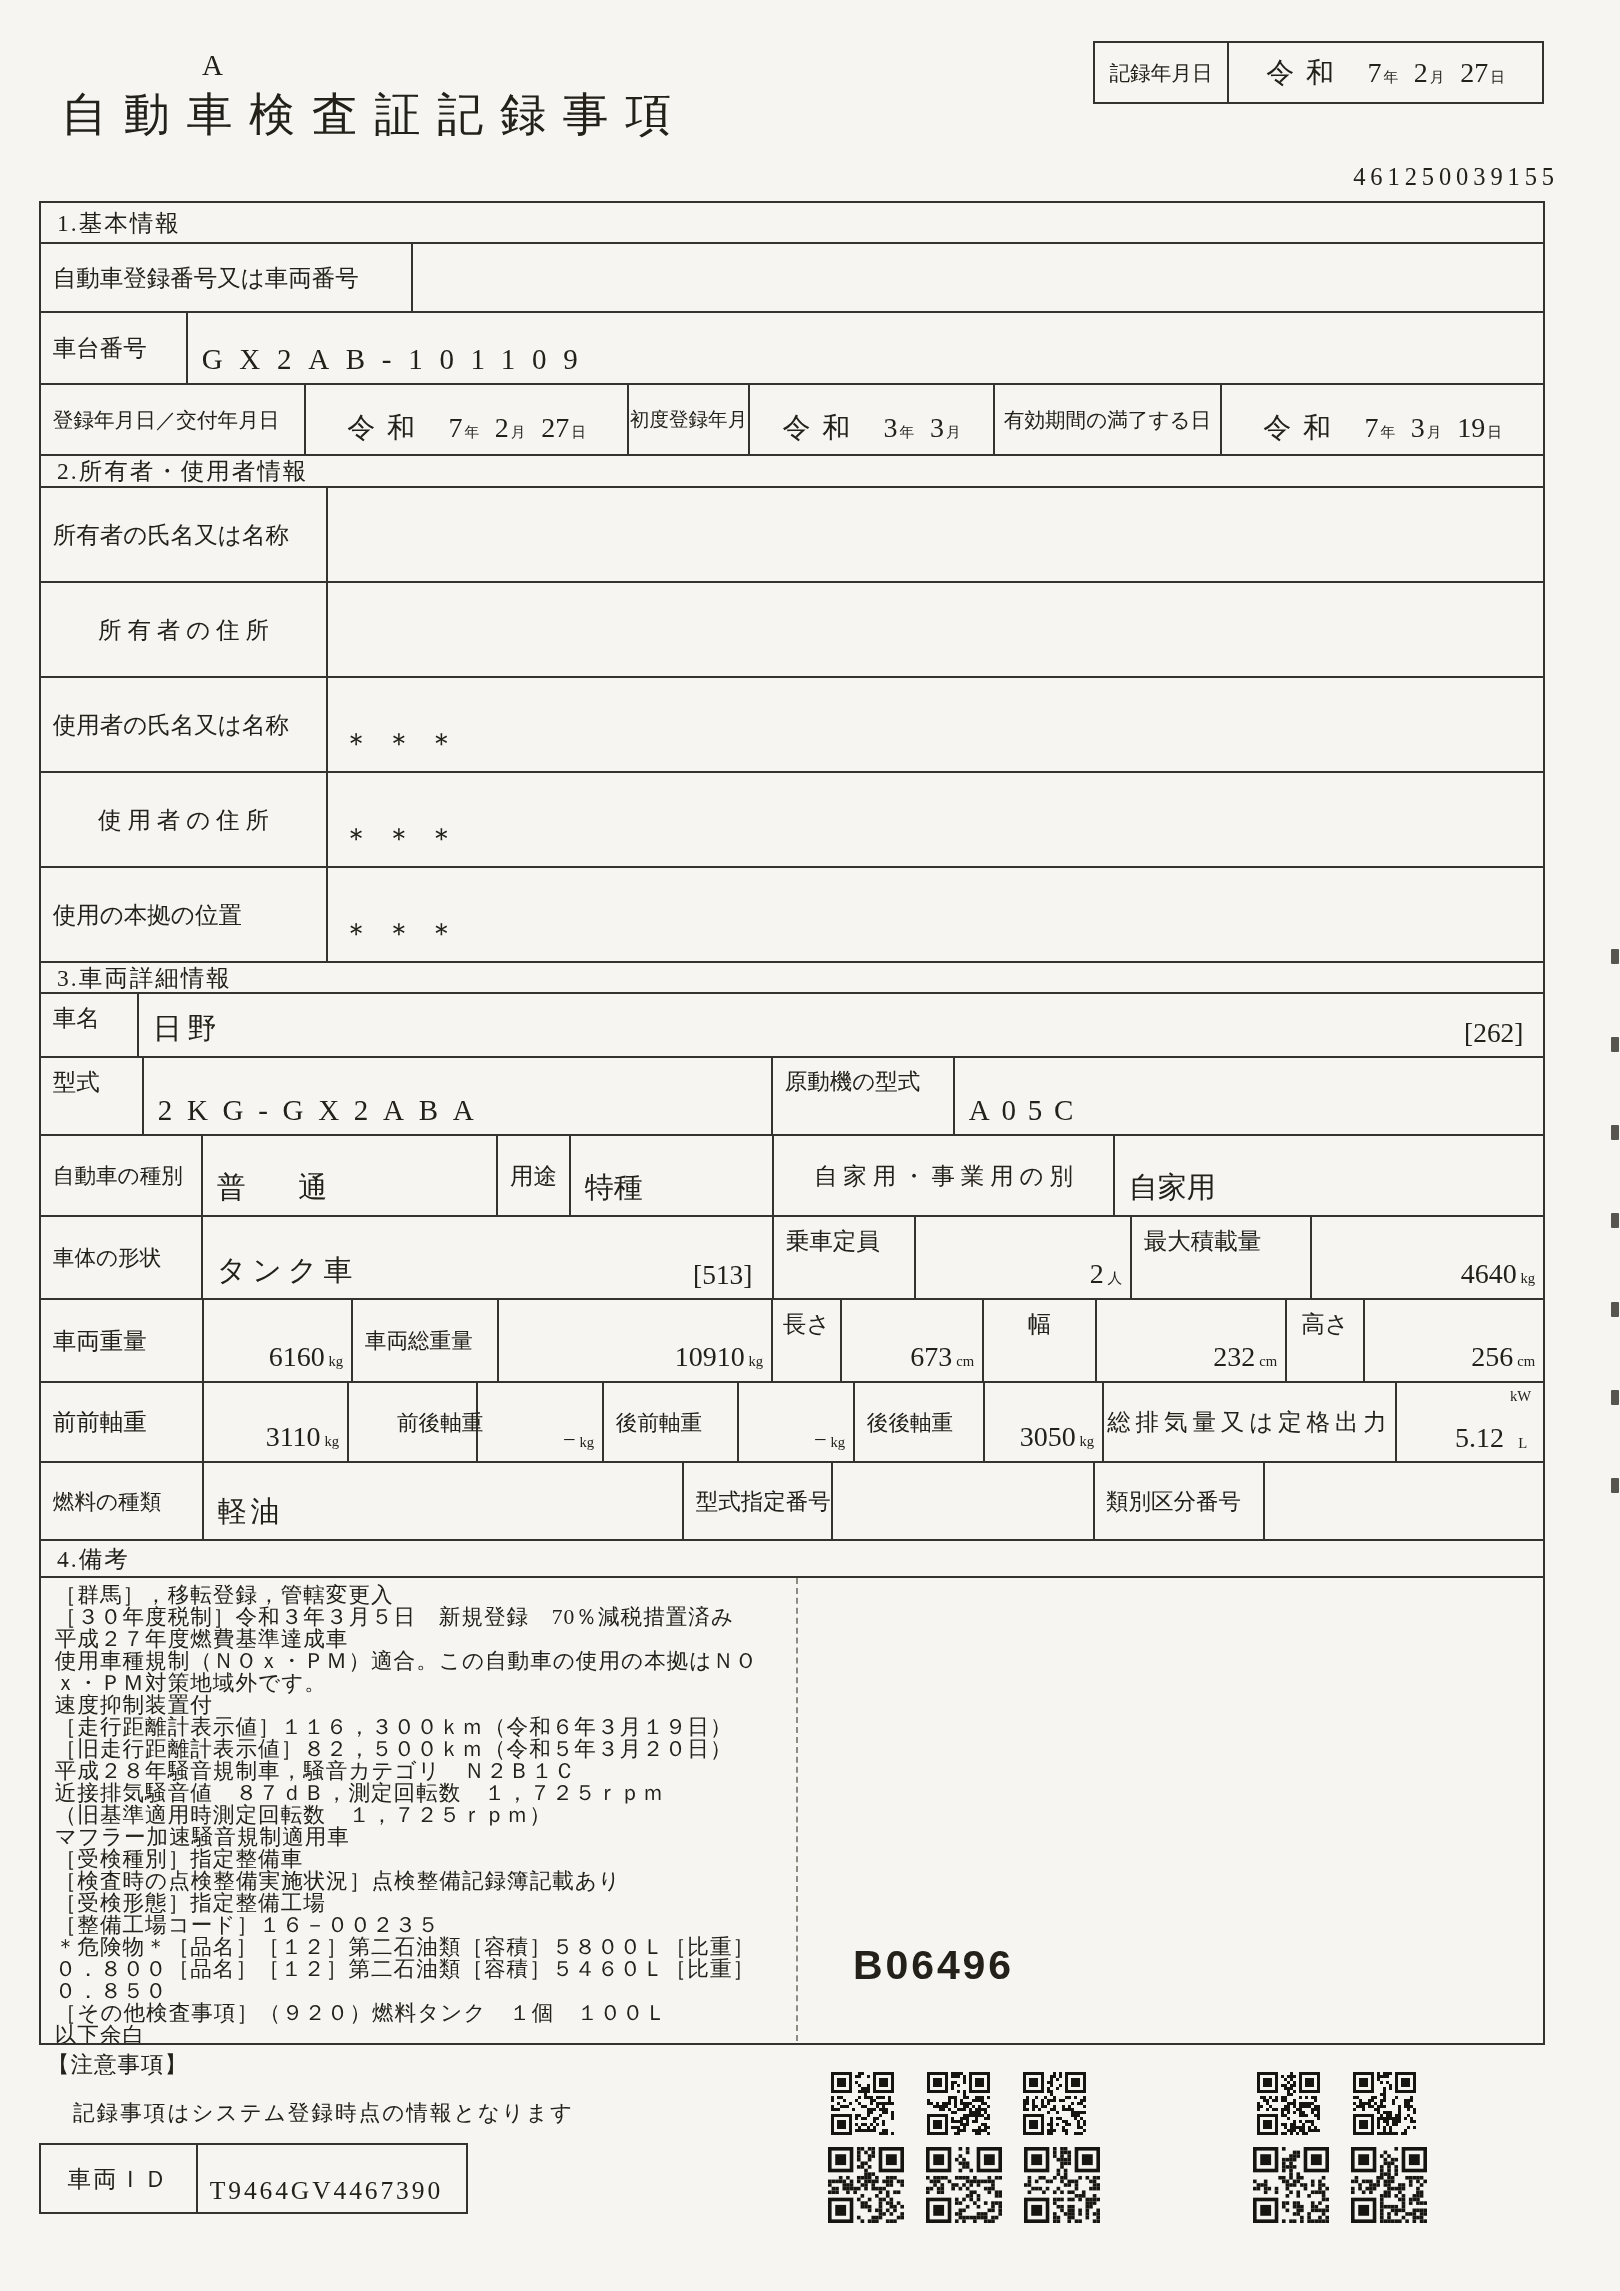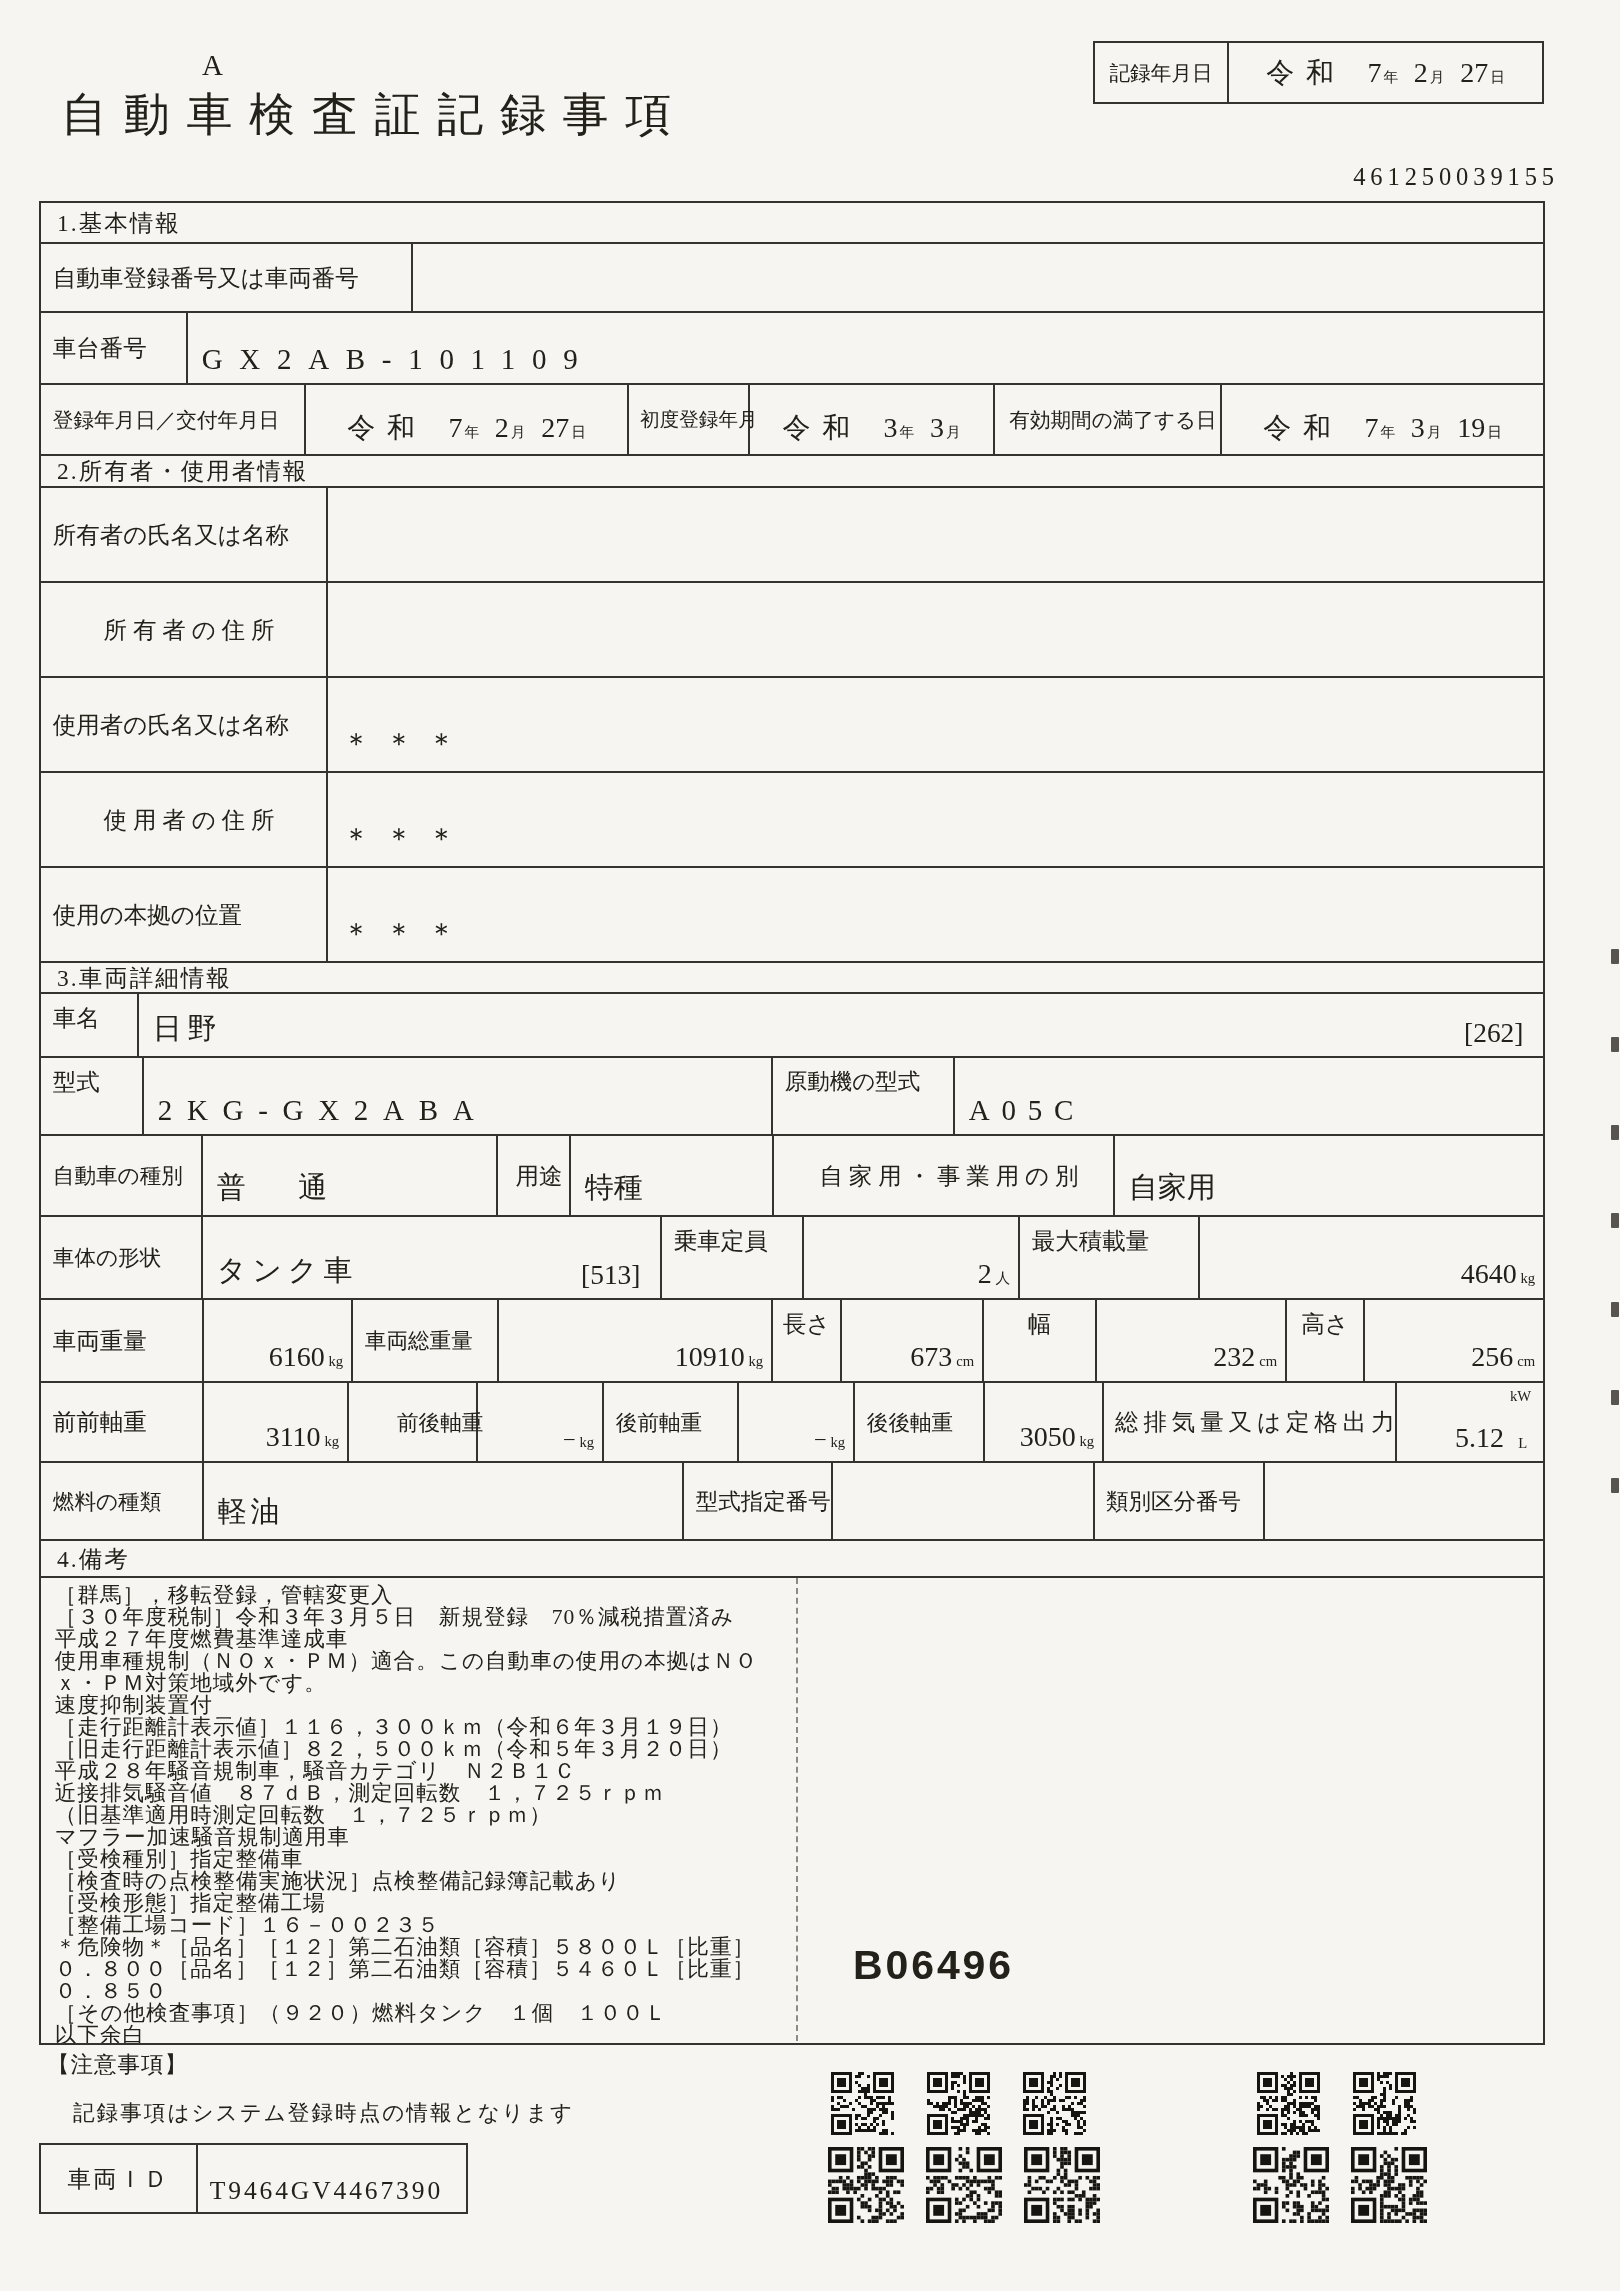--- a/index.html
+++ b/index.html
@@ -20,21 +20,21 @@
   
   .sheet{left:39px;top:201px;width:1506px;height:1844px;border:2px solid var(--ln);box-sizing:border-box;overflow:hidden;}
   .row{display:flex;border-bottom:2px solid var(--ln);box-sizing:border-box;position:relative;}
   .row:last-child{border-bottom:none;}
   .c{box-sizing:border-box;border-right:2px solid var(--ln);position:relative;display:flex;min-width:0;}
   .c:last-child{border-right:none;flex:1;}
   .sect{font-size:23.5px;letter-spacing:2px;padding-left:16px;display:flex;align-items:center;}
   .lab{font-size:23.5px;align-self:center;padding-left:11.8px;white-space:nowrap;}
   .lab.sm{font-size:20.6px;}
   .lab.top{align-self:flex-start;padding-top:7.8px;}
-  .lab.ctr{margin:0 auto;padding-left:11px;}
+  .lab.ctr{margin:0 auto;padding-left:0;}
   .lab.topctr{align-self:flex-start;padding-top:7.8px;margin:0 auto;padding-left:0;}
   .val{font-size:29px;align-self:flex-end;padding:0 0 6.9px 13.7px;white-space:nowrap;}
   .val.rt{margin-left:auto;padding-right:19.6px;padding-left:0;}
   .serial{letter-spacing:16.7px;}
   .model{letter-spacing:14.7px;}
   .eng{letter-spacing:11.8px;}
   .ls6{letter-spacing:5.9px;}
   .ls4{letter-spacing:3.9px;}
   .sp12{letter-spacing:11.8px;}
   .stars{letter-spacing:13.7px;font-size:29px;}
@@ -247,21 +247,21 @@
     </div>
     <div class="c">
       <span class="val">自家用</span>
     </div>
   </div>
 
   <div class="row" style="height:83px;">
     <div class="c" style="width:162px;">
       <span class="lab" style="font-size:21.6px;">車体の形状</span>
     </div>
-    <div class="c" style="width:459px;justify-content:space-between;">
+    <div class="c" style="width:571px;justify-content:space-between;">
       <span class="val ls6">タンク車</span>
       <span class="val rt" style="font-size:27.4px;">[513]</span>
     </div>
     <div class="c" style="width:142px;">
       <span class="lab top">乗車定員</span>
     </div>
     <div class="c" style="width:216px;">
       <span class="vnum">
           <span class="n">2</span>
           <span class="u">人</span>

